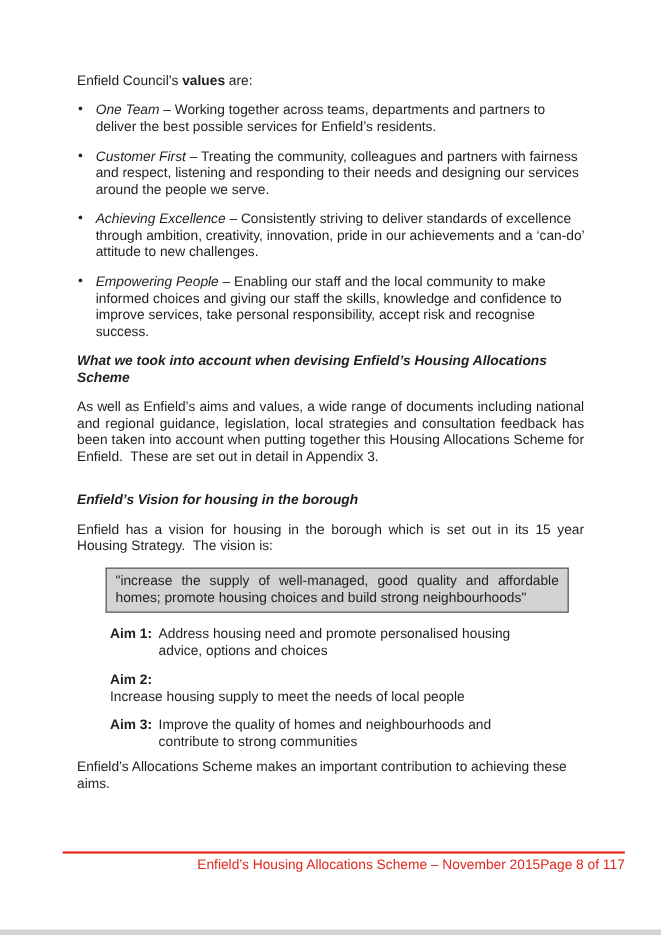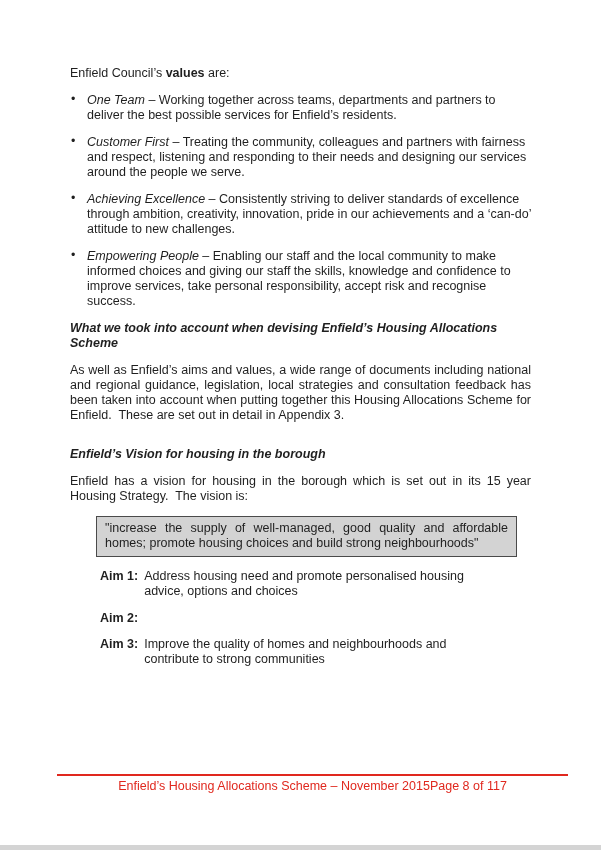--- a/index.html
+++ b/index.html
@@ -58,21 +58,21 @@
   .aim-label { font-weight: bold; flex: none; margin-right: 6px; white-space: nowrap; }
   .aim-text { max-width: 332px; }
 
   .footer {
     position: absolute;
     top: 774px; left: 57px;
     width: 511px;
     border-top: 2px solid var(--accent);
     padding-top: 3px;
     display: flex;
-    justify-content: center;
+    justify-content: flex-end;
     color: var(--accent);
   }
   .bottom-edge {
     position: absolute;
     left: 0; right: 0; bottom: 0;
     height: 5px;
     background: #d4d4d4;
   }
 </style>
 </head>
@@ -110,27 +110,29 @@
     <div class="vision-box">"increase the supply of well-managed, good quality and affordable homes; promote housing choices and build strong neighbourhoods"</div>
 
 
     <div class="aims">
       <div class="aim">
         <span class="aim-label">Aim 1:</span>
         <span class="aim-text">Address housing need and promote personalised housing advice, options and choices</span>
       </div>
       <div class="aim">
         <span class="aim-label">Aim 2:</span>
+        <span class="aim-text">Increase housing supply to meet the needs of local people</span>
       </div>
       <div class="aim">
         <span class="aim-label">Aim 3:</span>
         <span class="aim-text">Improve the quality of homes and neighbourhoods and contribute to strong communities</span>
       </div>
     </div>
 
+    <p class="block">Enfield’s Allocations Scheme makes an important contribution to achieving these aims.</p>
 
   </div>
 
   <div class="footer">
     <span>Enfield’s Housing Allocations Scheme – November 2015</span>
     <span>Page 8 of 117</span>
   </div>
 
   <div class="bottom-edge"></div>
 </div>

